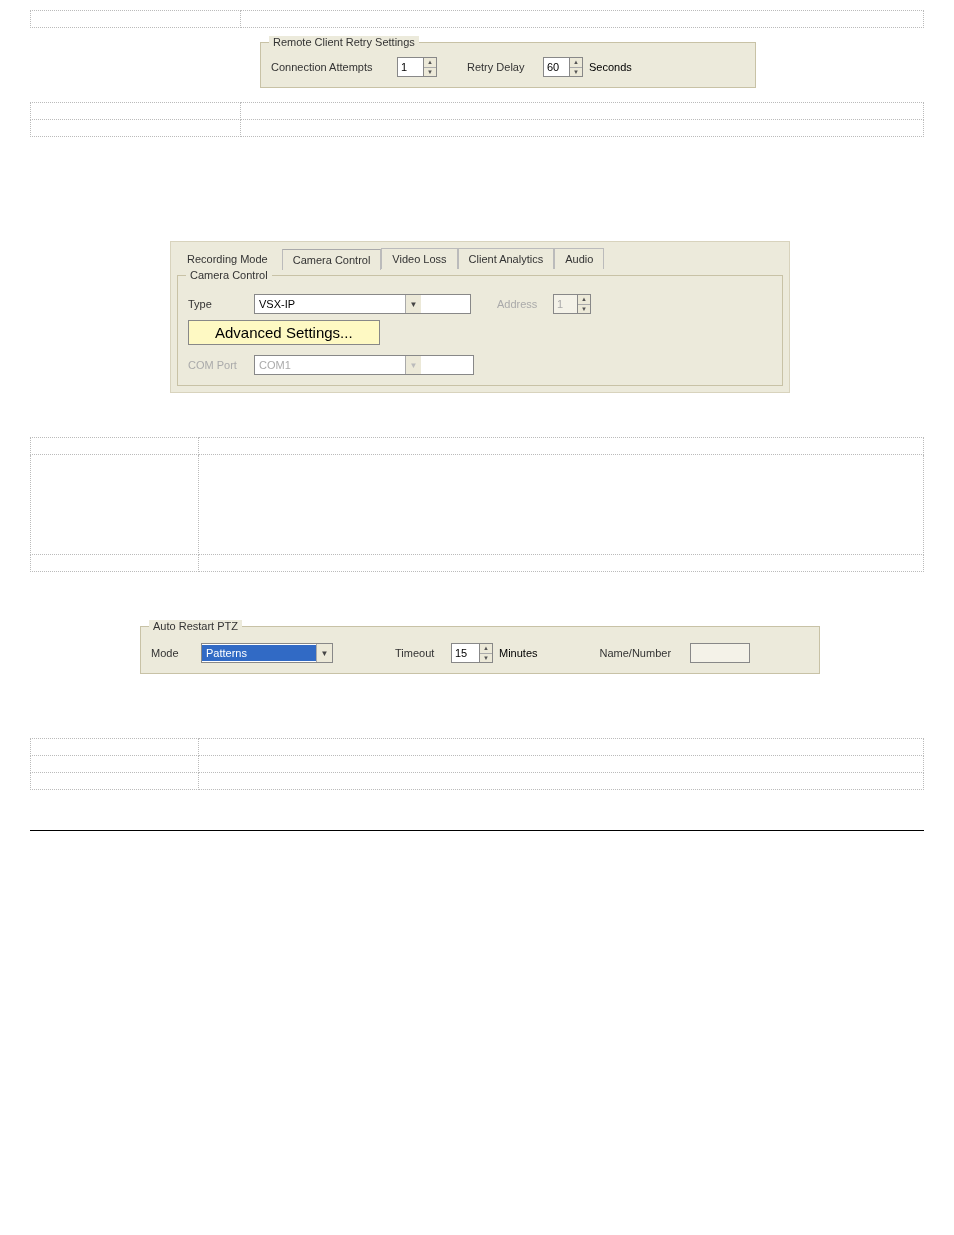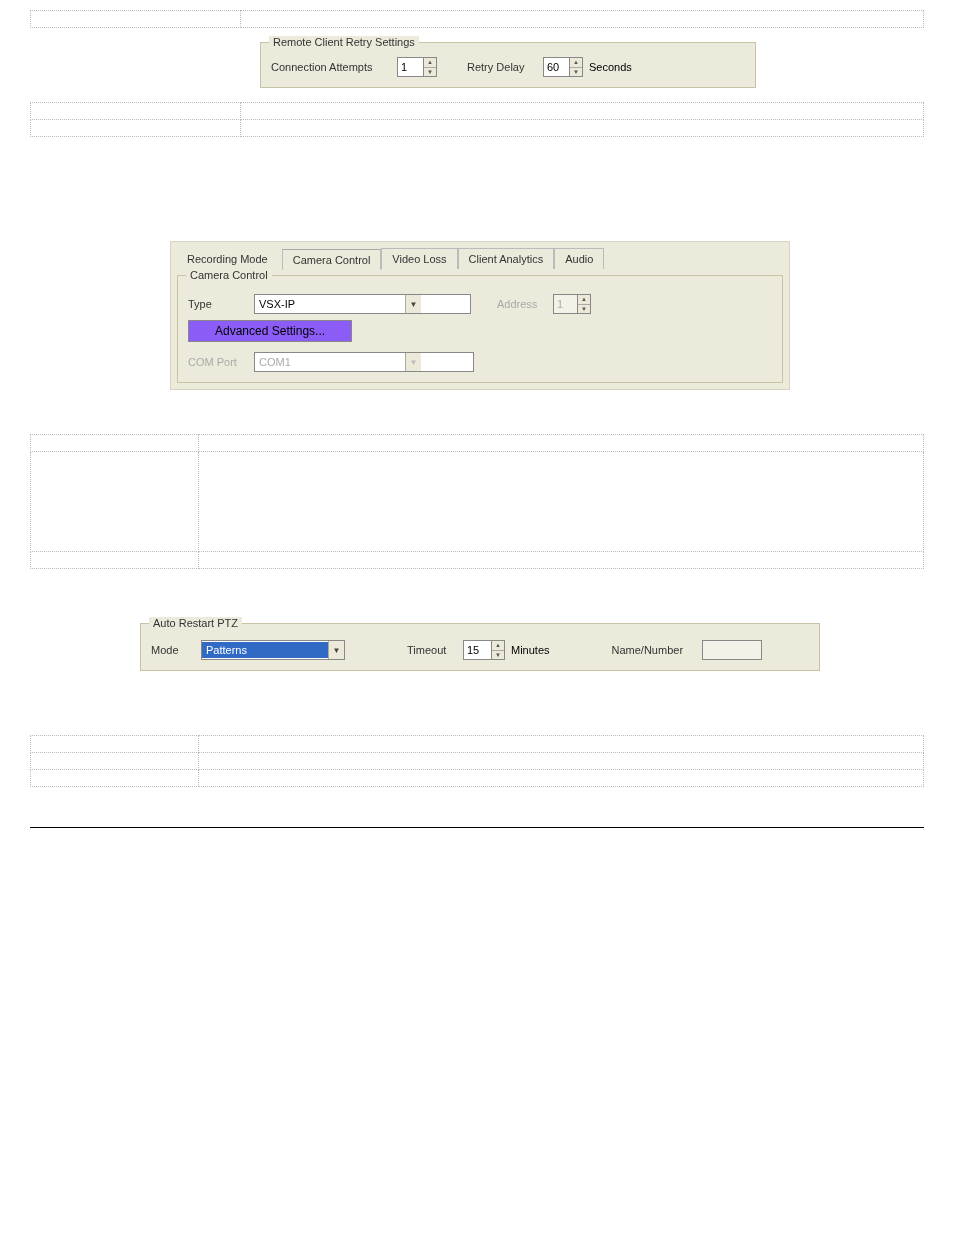--- a/index.html
+++ b/index.html
@@ -134,25 +134,25 @@
   .dropbtn .arrow {
     width: 16px;
     height: 100%;
     background: #ece9d8;
     border-left: 1px solid #aaa;
     display:flex; align-items:center; justify-content:center;
     font-size:8px; color:#444;
     cursor: pointer;
   }
   .win-button {
-    background: #8b5cf6;
+    background: #fef9c3;
     border: 1px solid #888;
     padding: 3px 26px;
     font-family: inherit;
-    font-size: 12px;
+    font-size: 15px;
     cursor: pointer;
   }
 
   hr.footer-rule {
     margin-top: 40px;
     border: none;
     border-top: 1px solid #000;
   }
 </style>
 </head>
@@ -264,21 +264,21 @@
     </tr>
   </tbody>
     </table>
 
   <div style="height:30px;"></div>
 
   <div class="groupbox" style="width:680px; margin-left:110px; padding-top:16px;">
     <div class="gb-legend">Auto Restart PTZ</div>
     <div class="field-row">
       <span class="label" style="min-width:44px;">Mode</span>
-      <span class="dropbtn" style="width:144px;">
+      <span class="dropbtn" style="width:132px;">
         <span class="txt" style="background:#316ac5;color:#fff;flex:1;min-width:0;padding:2px 4px;">Patterns</span>
         <span class="arrow">▼</span>
       </span>
       <span style="width:50px;"></span>
       <span class="label" style="min-width:50px;">Timeout</span>
       <span class="spinner">
         <input class="win-input" style="width: 28px;" value="15">
         <span class="spin-btns">
             <span>▲</span>
             <span>▼</span>

